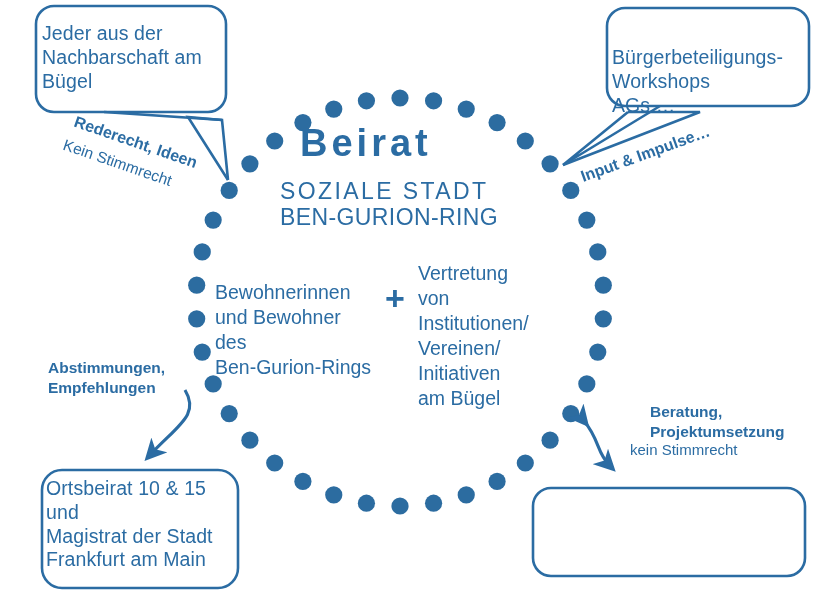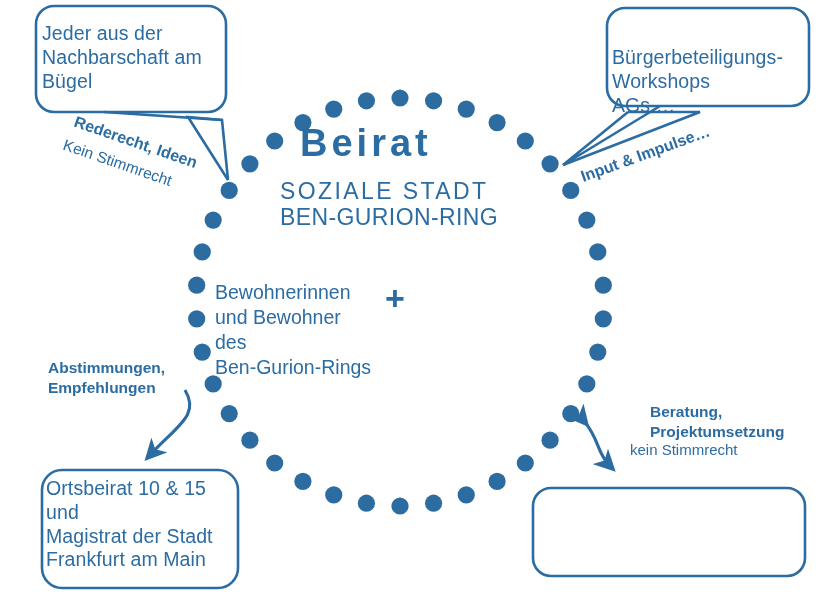--- a/index.html
+++ b/index.html
@@ -180,20 +180,26 @@
   <div class="txt" id="title-sub1" style="left:280px; top:177px; width:240px;">SOZIALE STADT</div>
   <div class="txt" id="title-sub2" style="left:280px; top:203px; width:240px;">BEN-GURION-RING</div>
 
   <div class="txt member-col" style="left:215px; top:261px; width:185px;margin-top:19px;">Bewohnerinnen
 und Bewohner
 des
 Ben-Gurion-Rings</div>
 
   <div class="txt" id="plus-sign" style="left:385px; top:281px; width:30px;">+</div>
 
+  <div class="txt member-col" style="left:418px; top:261px; width:160px;">Vertretung
+von
+Institutionen/
+Vereinen/
+Initiativen
+am Bügel</div>
 
 
   <div class="flow-label flow-bold" style="left:48px; top:358px; width:160px; text-align:left;">Abstimmungen,
 Empfehlungen</div>
 
   <div class="txt bubble-text" style="left:46px; top:477px; width:188px;">Ortsbeirat 10 &amp; 15
 und
 Magistrat der Stadt
 Frankfurt am Main</div>
 

